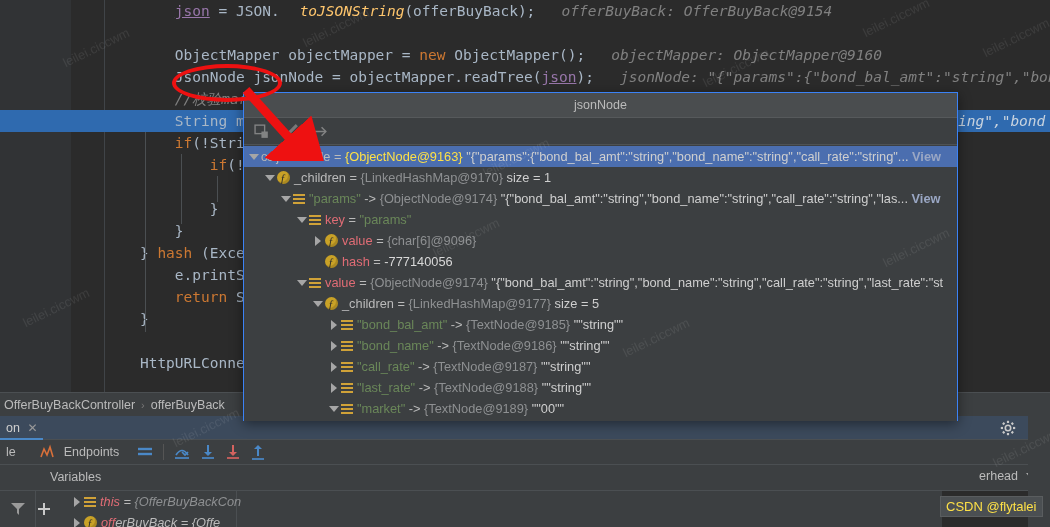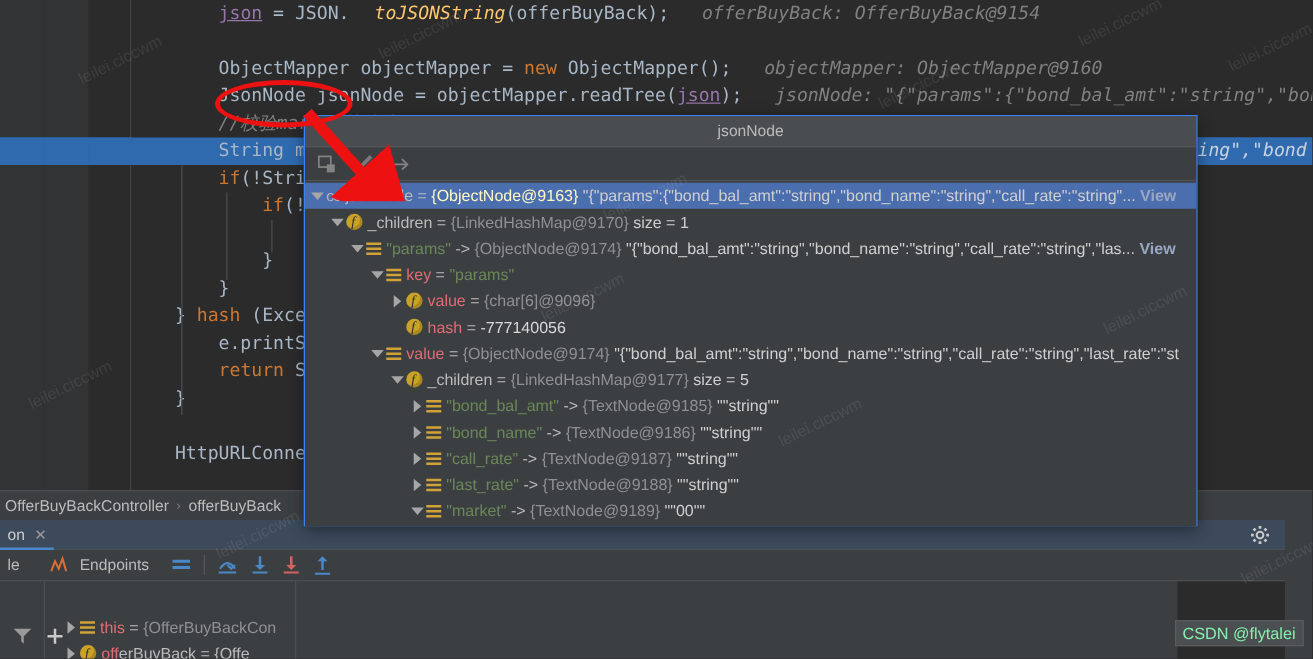--- a/index.html
+++ b/index.html
@@ -114,21 +114,21 @@
   .ic-oo { display:inline-block; color:#b6b6b6; font-size:12px; margin-right:4px; letter-spacing:-1px;text-align:right; }
 
   .n-name  { color: #e06c75; }
   .n-name2 { color: #bbbbbb; }
   .n-str   { color: #6a8759; }
   .n-eq    { color: #bbbbbb; }
   .n-type  { color: #8e9092; }
   .n-val   { color: #cfcfcf; }
   .n-num   { color: #d8d8d8; }
   .n-view  { color: #9aa7c4; font-weight: bold; }
-  .sel .n-type { color: #fef9c3; }
+  .sel .n-type { color: #fde047; }
 
   
   .breadcrumb {
     position: absolute; left: 0; top: 392px; width: 1050px; height: 24px;
     background: #3c3f41; border-top: 1px solid #4b4f52;
     font-family: "Liberation Sans", sans-serif; font-size: 12.5px; color: #bbbbbb;
     display: flex; align-items: center; padding-left: 4px; gap: 6px;
   }
   .crumb-sep { color: #777; font-size: 11px; }
 
@@ -157,36 +157,36 @@
   .dbg-head {
     position: absolute; left: 0; top: 49px; width: 1050px; height: 26px;
     background: #3c3f41; border-bottom: 1px solid #4b4f52;
     font-family: "Liberation Sans", sans-serif; font-size: 12.5px; color: #bbbbbb;
   }
   .dbg-head .lbl { position: absolute; left: 50px; top: 5px; }
   .dbg-head .rgt { position: absolute; right: 8px; top: 4px; display: flex; gap: 8px; align-items: center; }
   .vline { position: absolute; top: 49px; width: 1px; height: 62px; background: #4b4f52; }
 
   .dbg-rows { position: absolute; left: 0; top: 75px; width: 1050px; height: 36px; overflow: hidden; }
-  .vrow { height: 21px; line-height: 21px; white-space: nowrap; font-family: "Liberation Sans", sans-serif; font-size: 12.8px; padding-left: 51px; }
+  .vrow { height: 21px; line-height: 21px; white-space: nowrap; font-family: "Liberation Sans", sans-serif; font-size: 12.8px; padding-left: 71px; font-style: italic; }
 
   .leftrail { position: absolute; left: 0; top: 75px; width: 57px; height: 36px; display: flex; align-items: center; gap: 10px; padding-left: 10px; }
 
   
   .right-strip { position: absolute; right: 0; top: 416px; width: 22px; height: 111px; background: #3c3f41; }
 
   
   .wm {
     position: absolute; color: rgba(255,255,255,.085);
     font-family: "Liberation Sans", sans-serif; font-size: 13px;
     transform: rotate(-26deg); pointer-events: none; white-space: nowrap; z-index: 70;
   }
   .csdn {
     position: absolute; left: 940px; top: 496px; z-index: 80;
-    background: #4b4f52; color: #86efac; font-size: 13px;
+    background: #4b4f52; color: #fde047; font-size: 13px;
     font-family: "Liberation Sans", sans-serif; padding: 2px 5px;
     border: 1px solid #5a5d5f;
   }
 </style>
 </head>
 <body>
 
 <div id="root">
 
   <div class="editor">
@@ -326,20 +326,34 @@
       <svg width="16" height="16" viewBox="0 0 16 16">
         <line x1="8" y1="4" x2="8" y2="12" stroke="#4a88c7" stroke-width="2"></line>
         <polygon points="4,5 12,5 8,1" fill="#4a88c7"></polygon>
         <line x1="2" y1="15" x2="14" y2="15" stroke="#4a88c7" stroke-width="1.7"></line>
       </svg>
     </div>
 
     <div class="vline" style="left:236px"></div>
     <div class="vline" style="left:35px"></div>
 
+    <div class="dbg-head">
+      <span class="lbl">Variables</span>
+      <span class="rgt">
+        <span>erhead</span>
+        <svg width="16" height="12" viewBox="0 0 16 12">
+          <polygon points="0,3 8,3 4,8" fill="#a6a6a6"></polygon>
+          <g stroke="#a6a6a6" stroke-width="1.4">
+              <line x1="10" y1="2" x2="16" y2="2"></line>
+              <line x1="10" y1="6" x2="16" y2="6"></line>
+              <line x1="10" y1="10" x2="16" y2="10"></line>
+            </g>
+        </svg>
+      </span>
+    </div>
 
     <div class="leftrail">
       <svg width="16" height="16" viewBox="0 0 16 16">
         <polygon points="1,2 15,2 9,8 9,14 7,12 7,8" fill="#9a9a9a"></polygon>
       </svg>
       <svg width="16" height="16" viewBox="0 0 16 16">
         <g stroke="#c9c9c9" stroke-width="2">
             <line x1="8" y1="2" x2="8" y2="14"></line>
             <line x1="2" y1="8" x2="14" y2="8"></line>
           </g>

